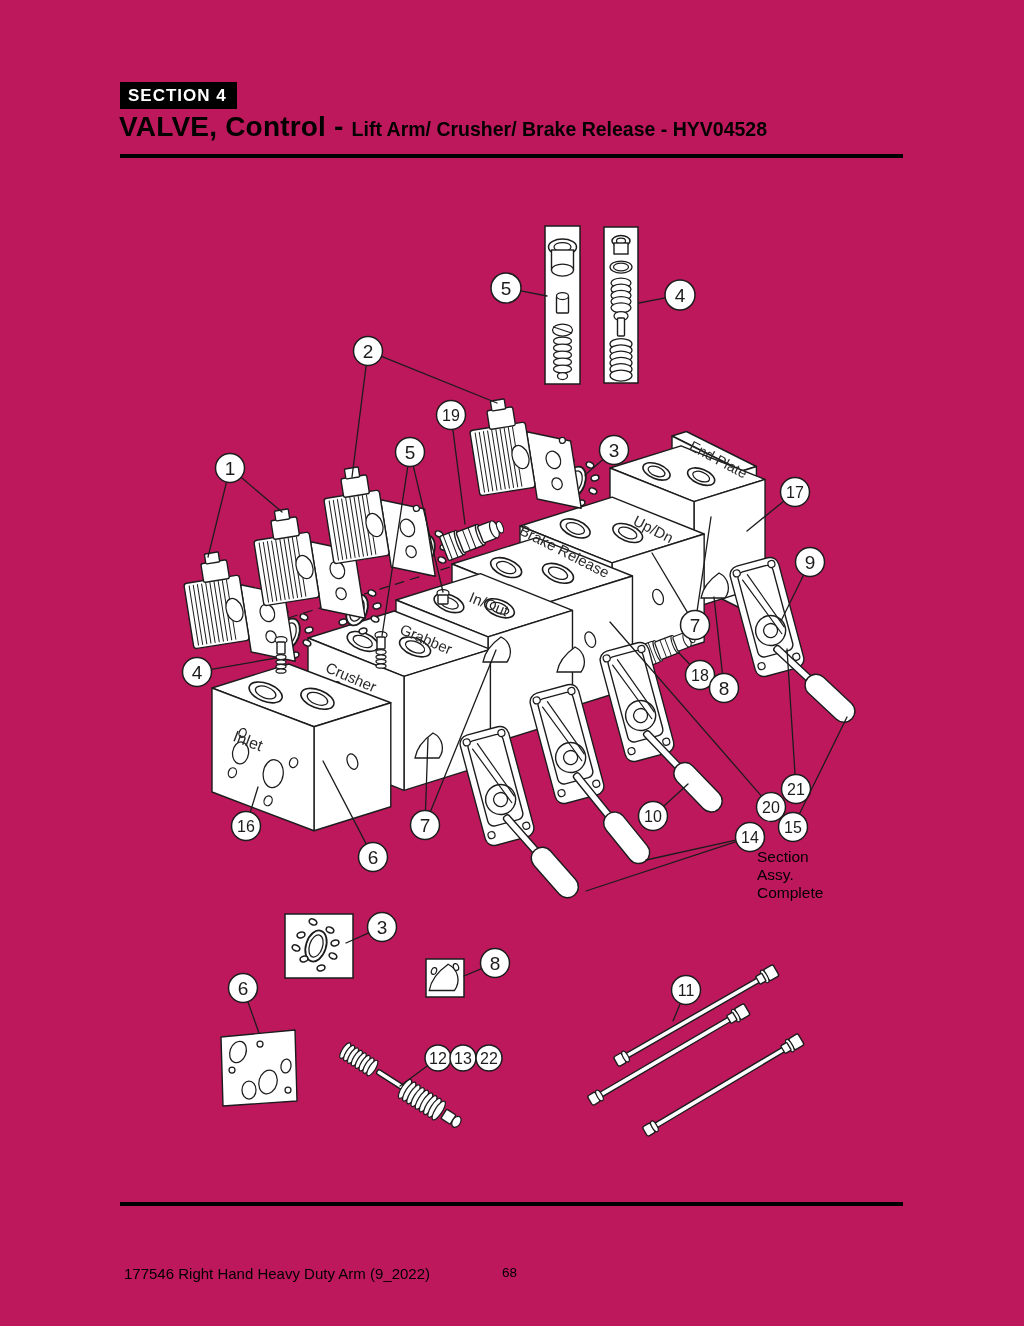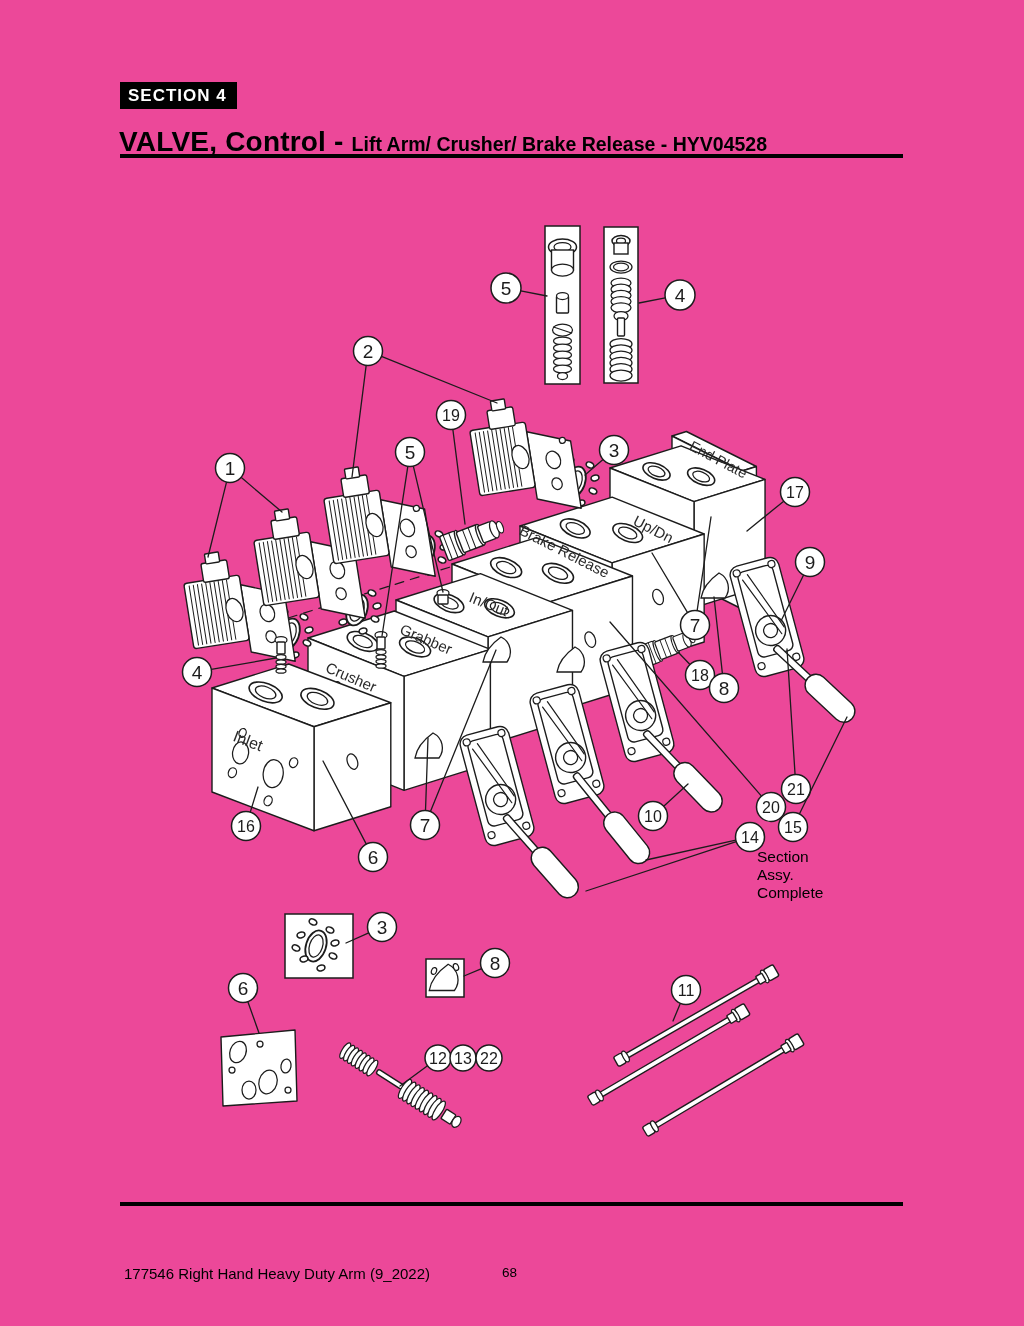--- a/index.html
+++ b/index.html
@@ -1,20 +1,20 @@
 <!DOCTYPE html>
 <html><head>
 <meta charset="utf-8">
 <style>
   html,body{margin:0;padding:0;background:#888;}
-  .page{position:relative;width:1024px;height:1326px;background:#ec4899;margin:0 auto;
+  .page{position:relative;width:1024px;height:1326px;background:#be185d;margin:0 auto;
         font-family:"Liberation Sans",sans-serif;overflow:hidden;}
   .badge{position:absolute;left:120px;top:82px;background:#000;color:#fff;
          font-weight:bold;font-size:17px;line-height:1;padding:5px 10px 5px 8px;letter-spacing:1px;}
-  .title{position:absolute;left:119px;top:111px;white-space:nowrap;color:#000;margin-top:15px;}
+  .title{position:absolute;left:119px;top:111px;white-space:nowrap;color:#000;}
   .title .t1{font-size:28px;font-weight:bold;letter-spacing:0.2px;}
   .title .t2{font-size:19.5px;font-weight:bold;}
   .rule{position:absolute;left:120px;width:783px;height:4px;background:#000;}
   .rule.top{top:154px;}
   .rule.bottom{top:1202px;}
   .footer-left{position:absolute;left:124px;top:1265px;font-size:15px;color:#000;}
   .footer-page{position:absolute;left:502px;top:1265px;font-size:13.5px;color:#000;}
   #diagram-svg{position:absolute;left:0;top:0;width:1024px;height:1326px;}
   #diagram-svg text{font-family:"Liberation Sans",sans-serif;}
 </style>

